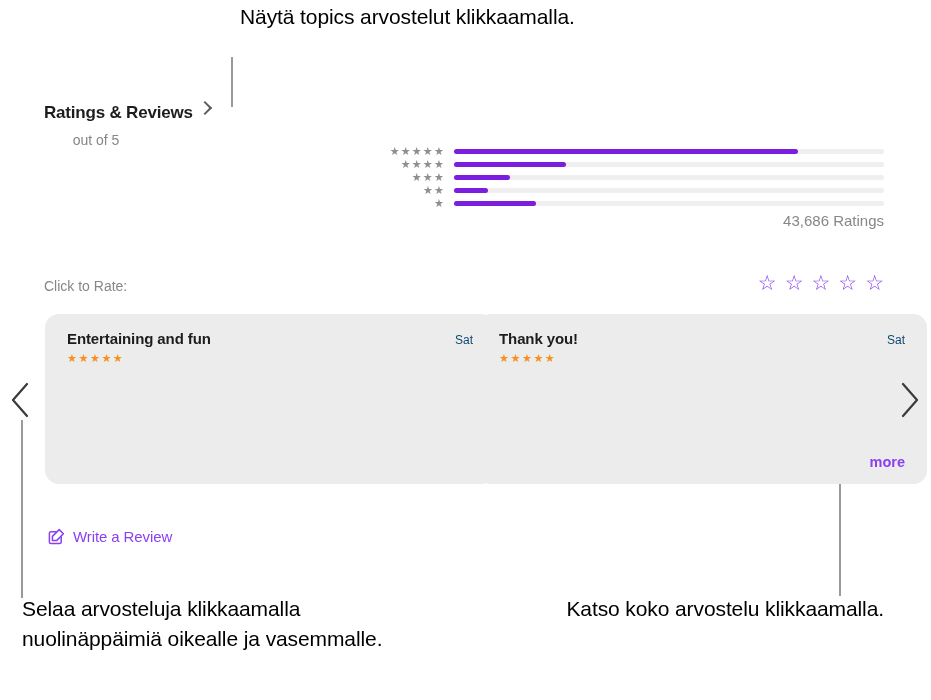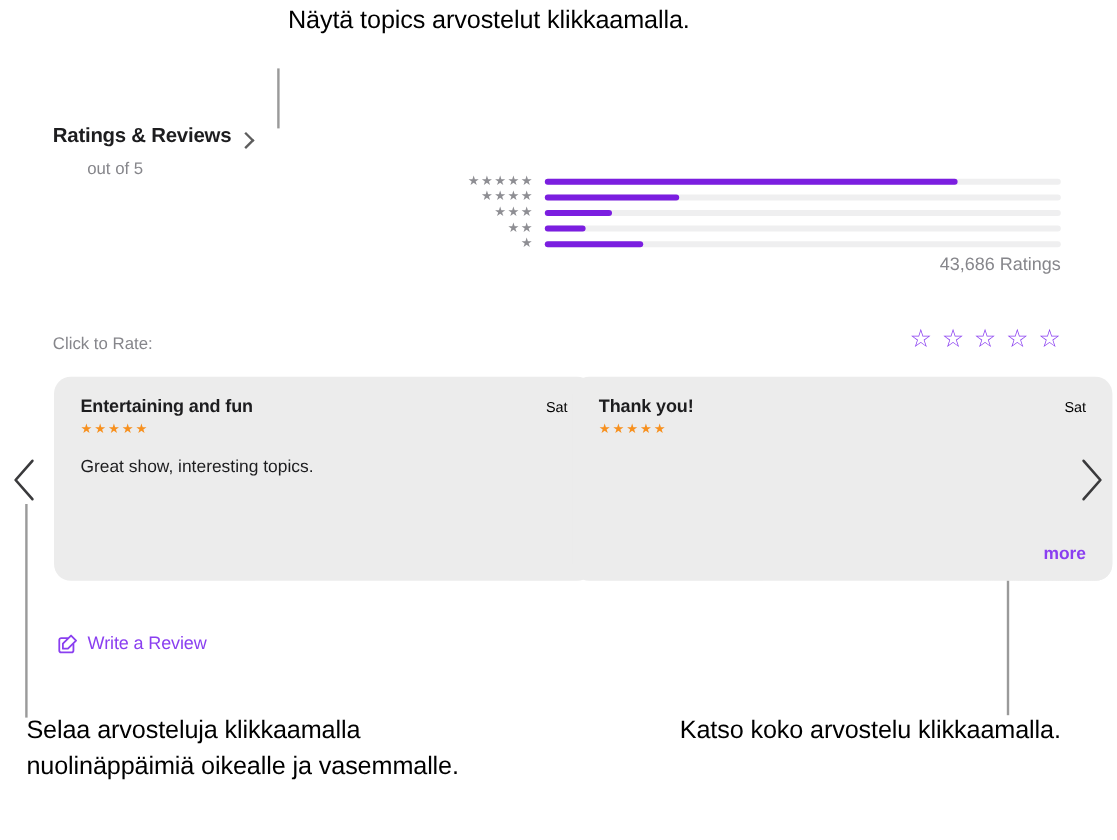--- a/index.html
+++ b/index.html
@@ -53,21 +53,21 @@
   #leader-top      { left: 231px; top: 57px;  height: 50px; }
   #leader-left     { left: 21px;  top: 420px; height: 178px; }
   #leader-right    { left: 839px; top: 472px; height: 124px; }
 
   
   #ratings-header {
     position: absolute;
     left: 44px;
     top: 103px;
     display: flex;
-    align-items: flex-end;
+    align-items: flex-start;
     gap: 7px;
     cursor: pointer;
   }
   #ratings-header .title {
     font-size: 17px;
     font-weight: 700;
     color: #1d1d1f;
     letter-spacing: -0.2px;
   }
   .chev-small {
@@ -192,21 +192,21 @@
     justify-content: space-between;
   }
   .review-title {
     font-size: 15px;
     font-weight: 700;
     color: #1d1d1f;
     letter-spacing: -0.1px;
   }
   .review-date {
     font-size: 12px;
-    color: #000000;
+    color: #0c4a6e;
   }
   .review-stars {
     margin-top: 5px;
     font-size: 11px;
     letter-spacing: 1.6px;
     color: #f7901e;
     line-height: 13px;
   }
   .review-body {
     margin-top: 13px;
@@ -330,21 +330,20 @@
     <span class="rate-star">☆</span>
     <span class="rate-star">☆</span>
   </div>
 
 <div class="review-card" id="review-card-0">
   <div class="review-head">
     <span class="review-title">Entertaining and fun</span>
     <span class="review-date">Sat</span>
   </div>
   <div class="review-stars">★★★★★</div>
-  <div class="review-body">Great show, interesting topics.</div>
 </div>
 
 <div class="review-card" id="review-card-1">
   <div class="review-head">
     <span class="review-title">Thank you!</span>
     <span class="review-date">Sat</span>
   </div>
   <div class="review-stars">★★★★★</div>
   <div class="fade-mask"></div>
   <div class="more-link">more</div>

